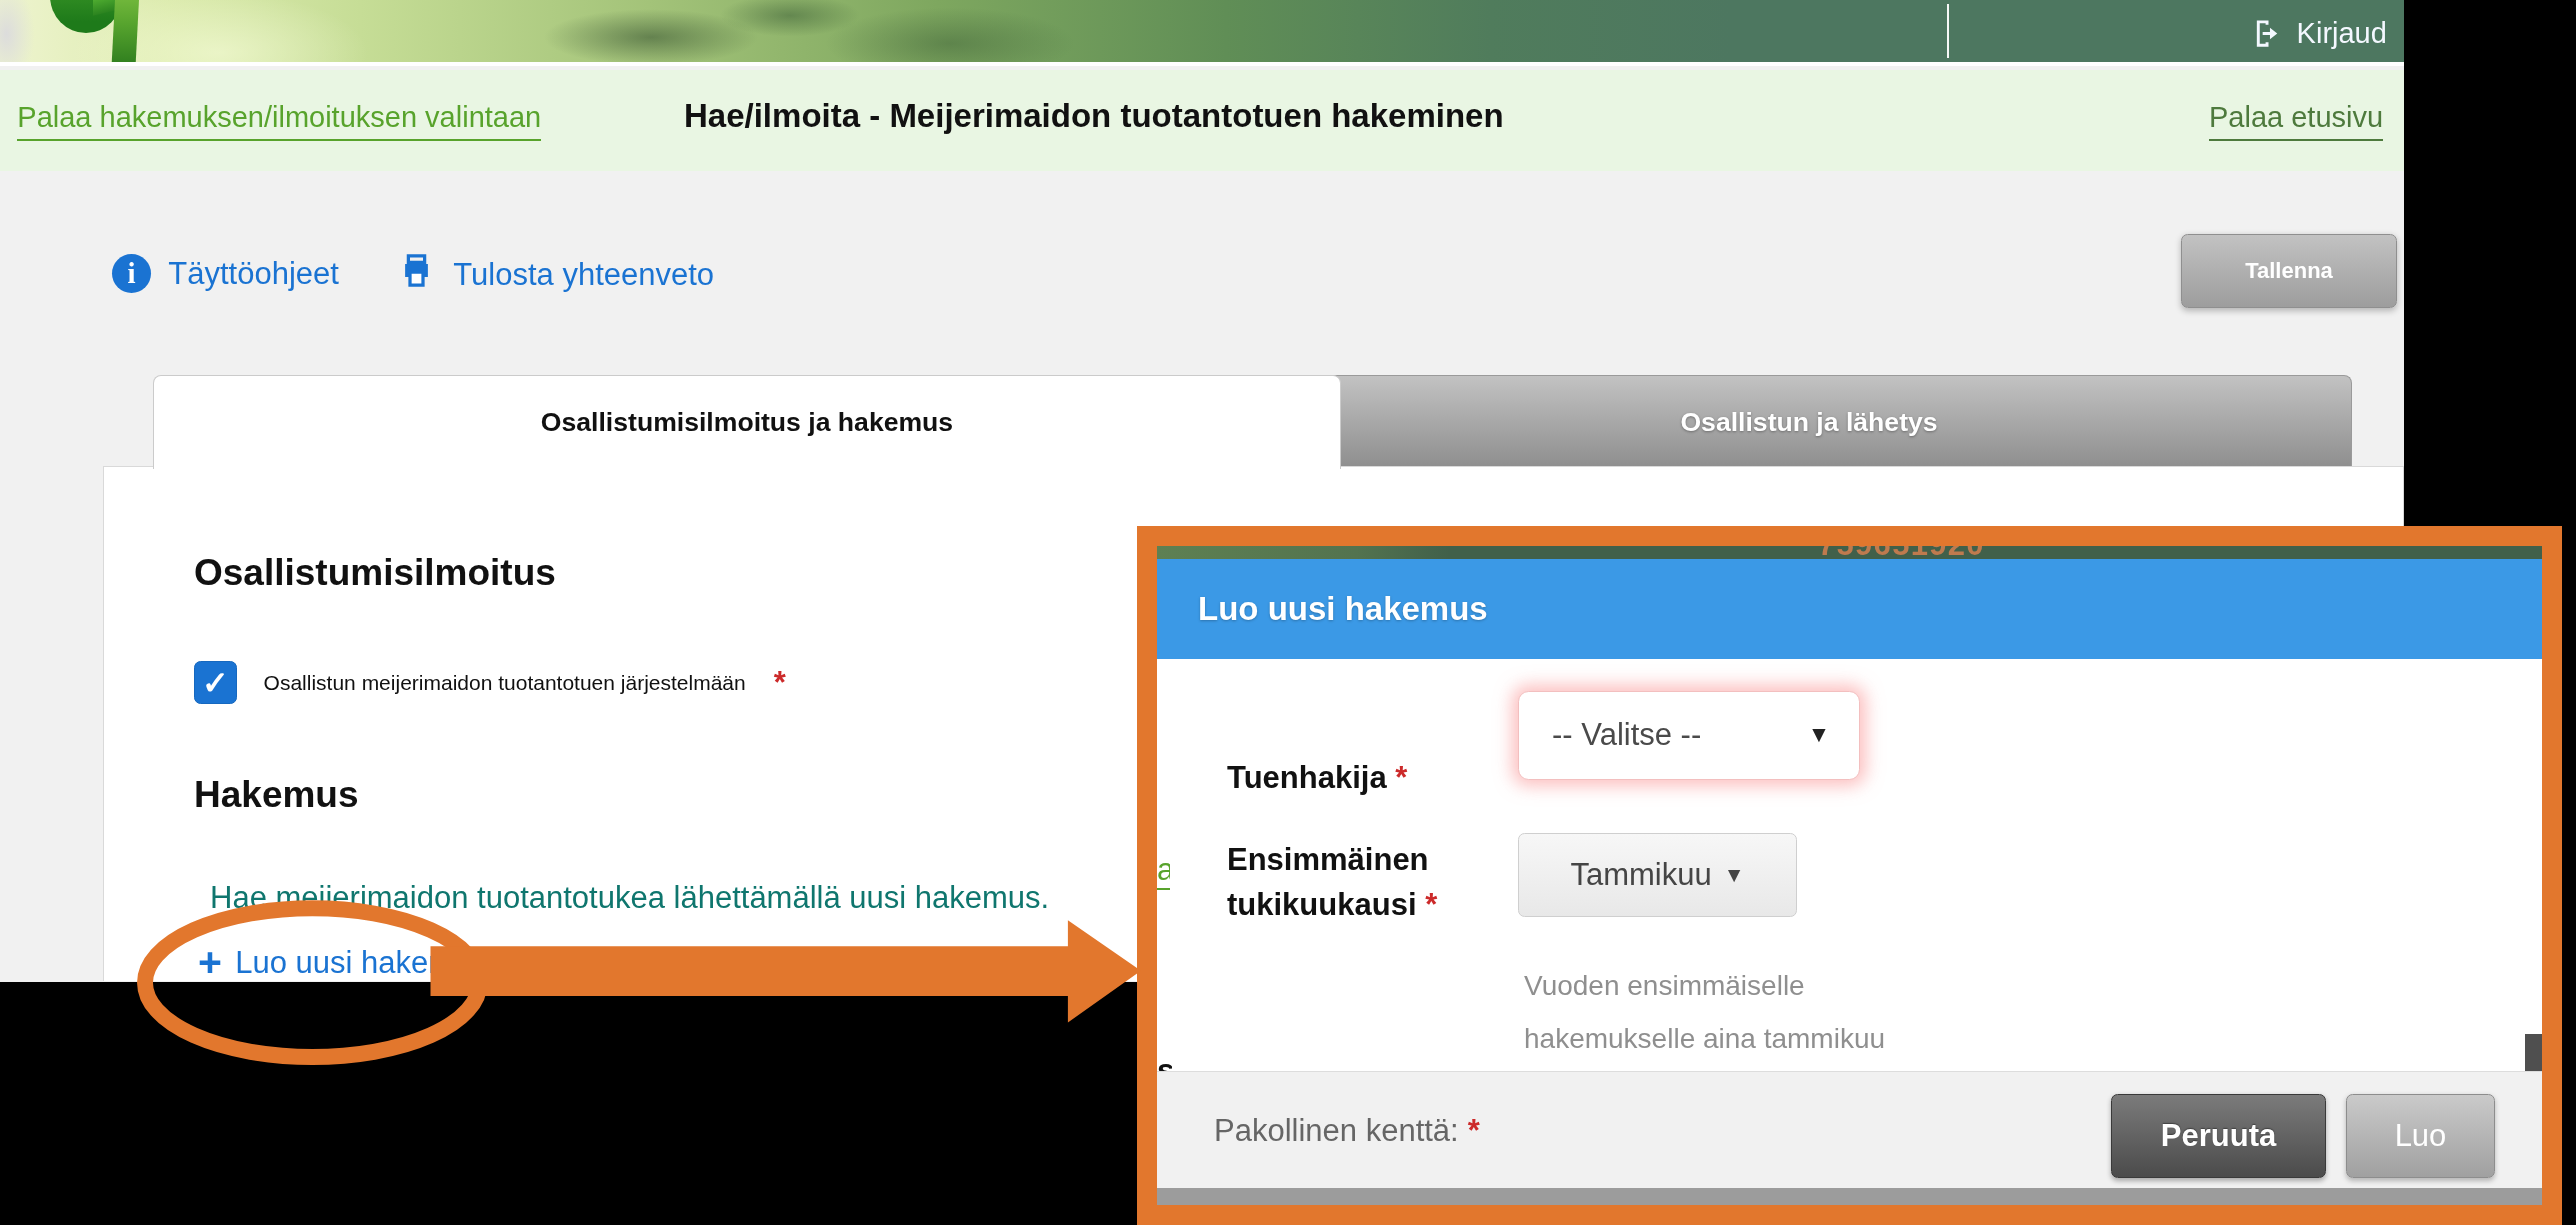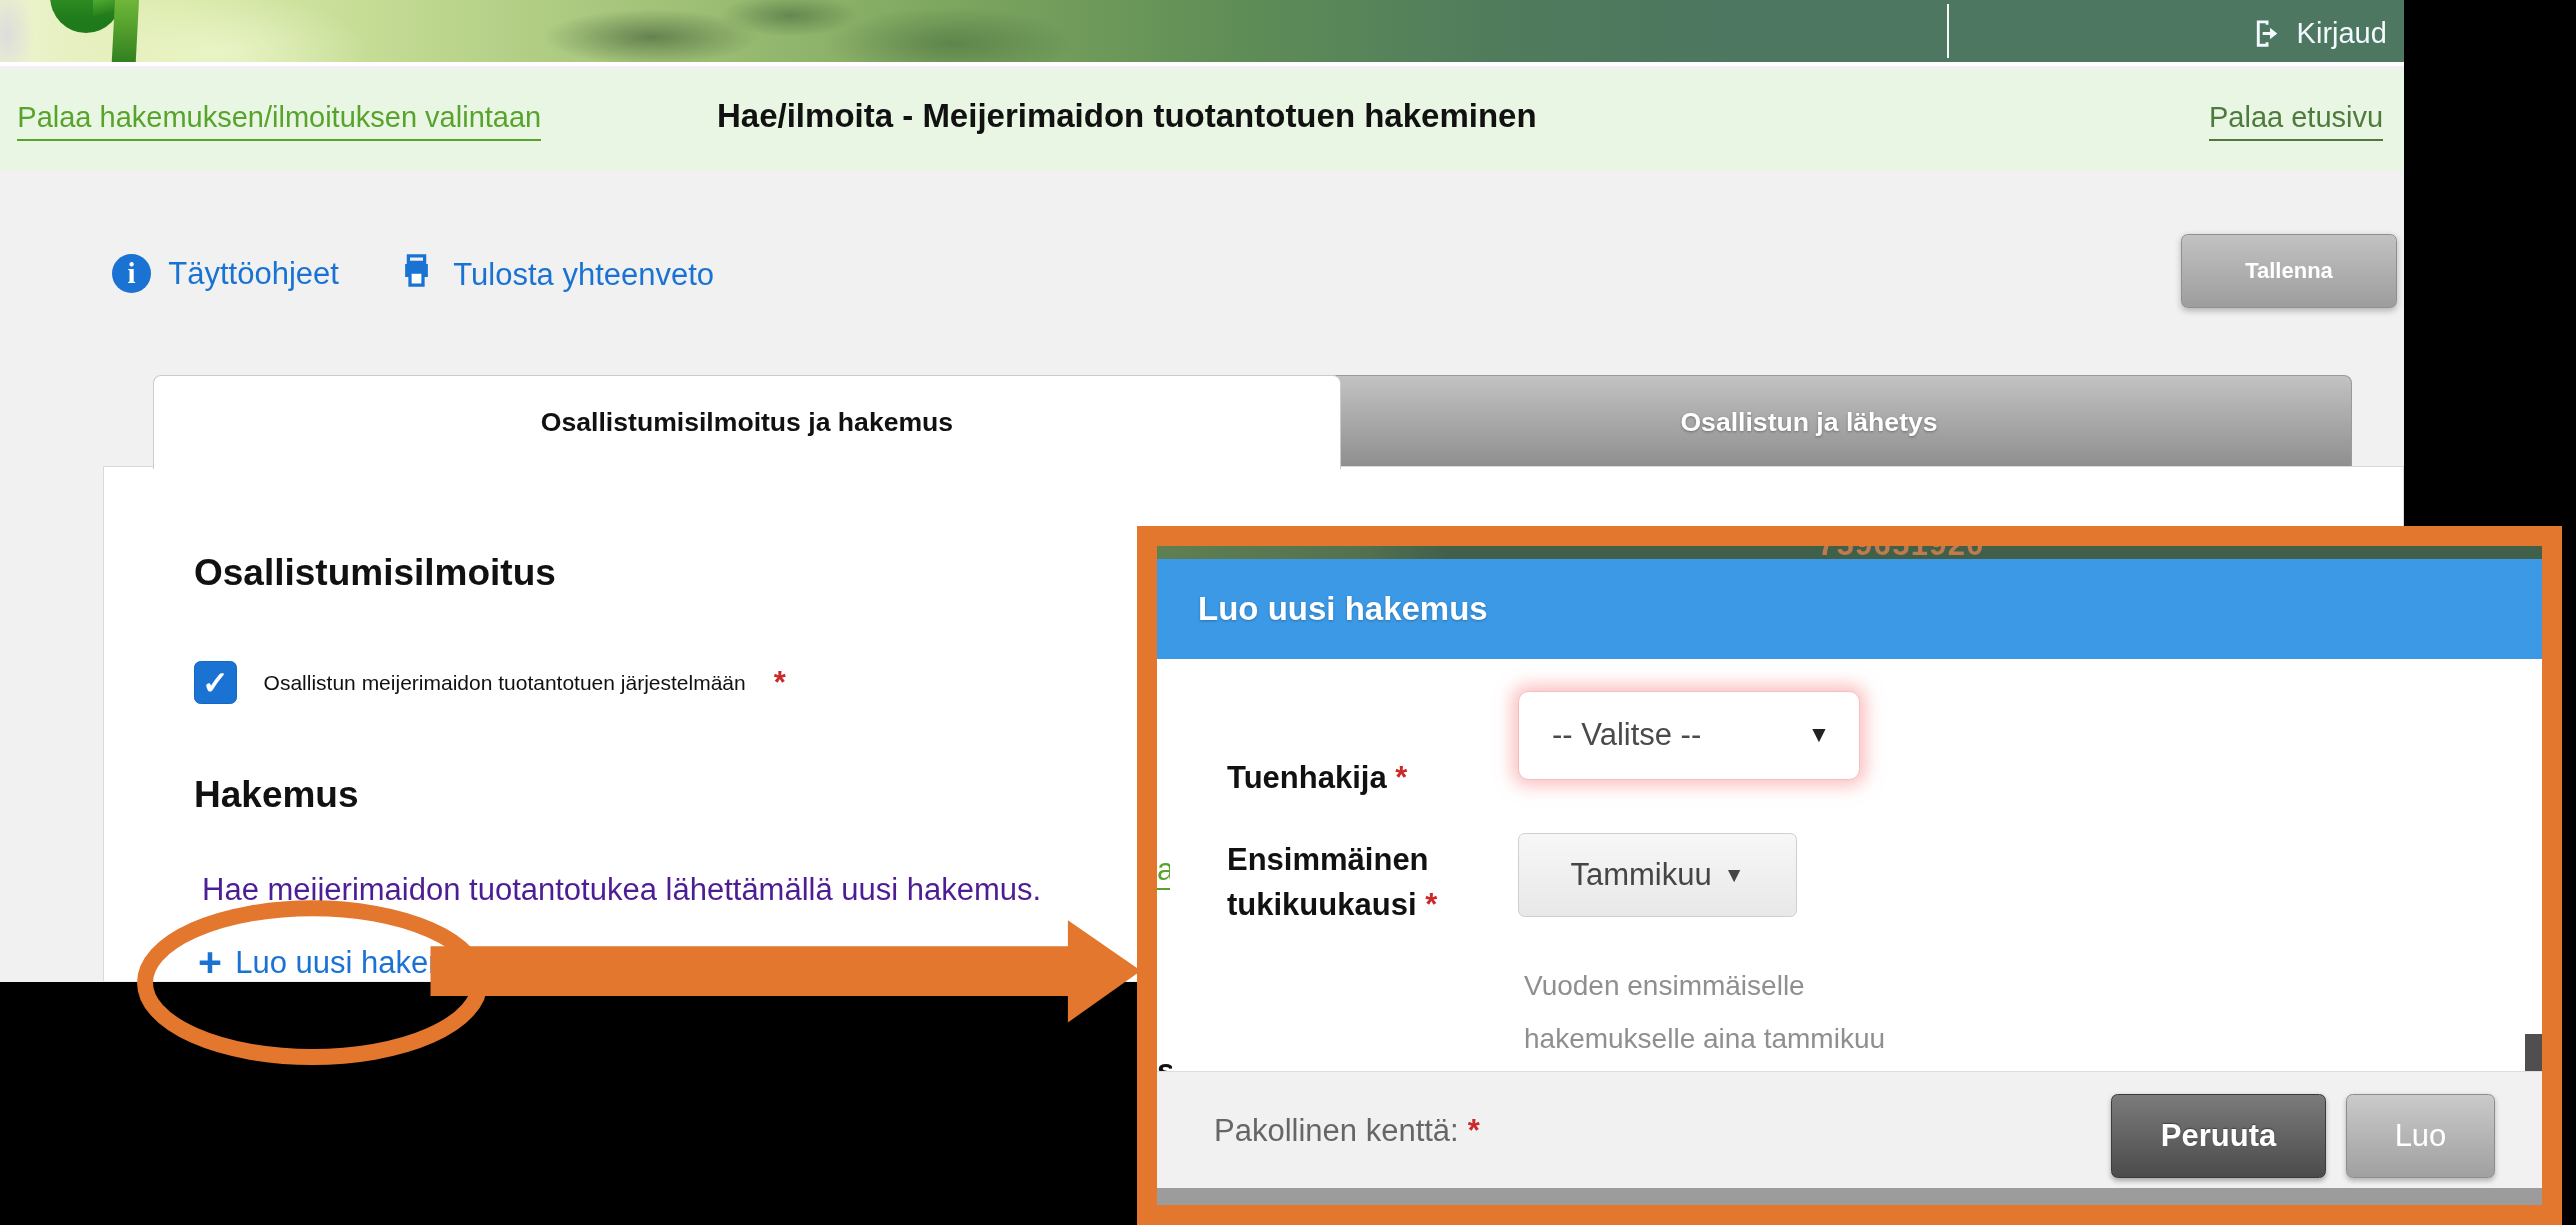--- a/index.html
+++ b/index.html
@@ -26,21 +26,21 @@
   .logo-stem{position:absolute;left:114px;top:-28px;width:24px;height:94px;transform:skewX(-3deg);
     background:linear-gradient(180deg,#8ccb49 0%,#57a42e 55%,#2e7d1e 100%);}
   .banner-divider{position:absolute;left:1947px;top:4px;width:2px;height:54px;background:rgba(255,255,255,.95);}
   .logout{position:absolute;left:2251px;top:14.6px;height:37px;display:flex;align-items:center;gap:10.6px;color:#f4f8ff;font-size:29px;}
   .logout svg{display:block;}
 
   
   .greenbar{position:absolute;left:0;top:70px;width:2404px;height:101px;background:#e9f6e3;}
   .link-green-left{position:absolute;left:17.3px;top:31px;font-size:29px;color:#58a32c;
     border-bottom:2.7px solid #58a32c;padding-bottom:5.3px;text-decoration:none;cursor:pointer;}
-  .greenbar-title{position:absolute;left:684px;top:26.6px;font-size:33px;font-weight:bold;color:#111;margin-left:33px;}
+  .greenbar-title{position:absolute;left:684px;top:26.6px;font-size:33px;font-weight:bold;color:#111;}
   .link-green-right{position:absolute;left:2209px;top:31px;font-size:29px;color:#4e7a3d;
     border-bottom:2.7px solid #4e7a3d;padding-bottom:5.3px;text-decoration:none;cursor:pointer;white-space:nowrap;}
 
   
   .tool-link{position:absolute;display:flex;align-items:center;gap:17.3px;color:#1a73d2;font-size:31px;cursor:pointer;}
   .tool-instructions{left:112px;top:254px;}
   .tool-print{left:397px;top:251px;}
   .info-circle{display:inline-flex;align-items:center;justify-content:center;width:39px;height:39px;border-radius:50%;
     background:#1a73d2;color:#fff;font-family:"Liberation Serif",serif;font-weight:bold;font-size:29px;line-height:1;}
   .btn-save{position:absolute;left:2181px;top:234px;width:216px;height:74px;border-radius:6.6px;
@@ -60,21 +60,21 @@
     border:1.3px solid #d9d9d9;border-bottom:none;z-index:2;}
   .h-section{position:absolute;left:90px;font-size:37px;font-weight:bold;color:#111;margin:0;}
   .h-participation{top:85px;}
   .h-application{top:307px;}
   .check-row{position:absolute;left:90px;top:194px;display:flex;align-items:center;}
   .checkbox{width:43px;height:43px;border-radius:6.6px;background:#1a73d2;border:1.3px solid #1668bf;
     display:flex;align-items:center;justify-content:center;color:#fff;font-size:32px;font-weight:bold;cursor:pointer;}
   .check-label{margin-left:26.6px;font-size:21px;color:#111;}
   .req-star{color:#cc2a2a;font-weight:bold;}
   .check-row .req-star{margin-left:28px;font-size:31px;}
-  .app-desc{position:absolute;left:90px;top:397px;font-size:31px;color:#4c1d95;margin:8px;}
+  .app-desc{position:absolute;left:90px;top:397px;font-size:31px;color:#0f766e;margin:16px;}
   .create-link{position:absolute;left:94px;top:475px;display:flex;align-items:center;gap:13.3px;cursor:pointer;}
   .plus-glyph{color:#1a73d2;font-size:41px;font-weight:bold;line-height:1;}
   .create-link-label{color:#1a73d2;font-size:31px;}
 
   
   .annot{position:absolute;left:0;top:0;z-index:60;pointer-events:none;}
 
   
   .modal-frame{position:absolute;left:1137px;top:526px;width:1425px;height:699px;
     border:20px solid #e2772d;background:#e2772d;z-index:50;}

